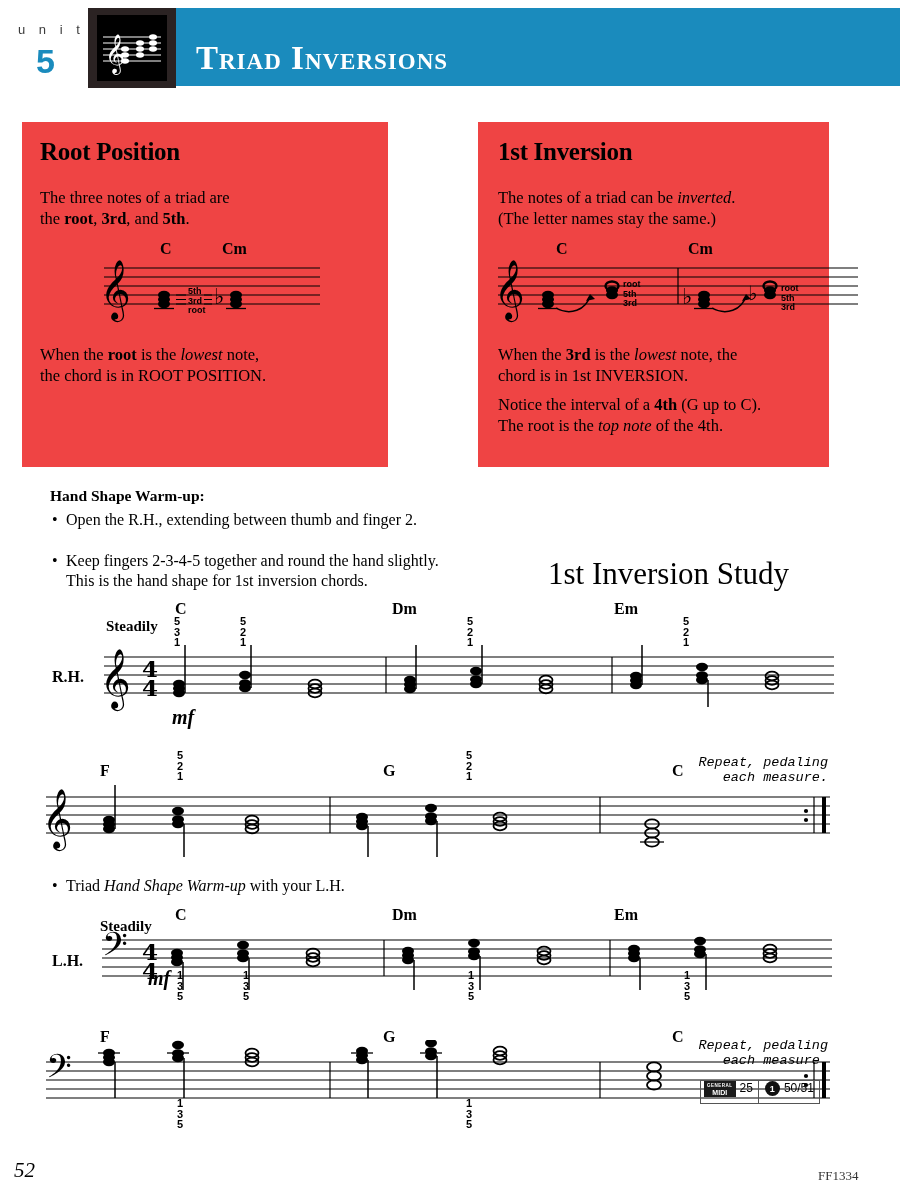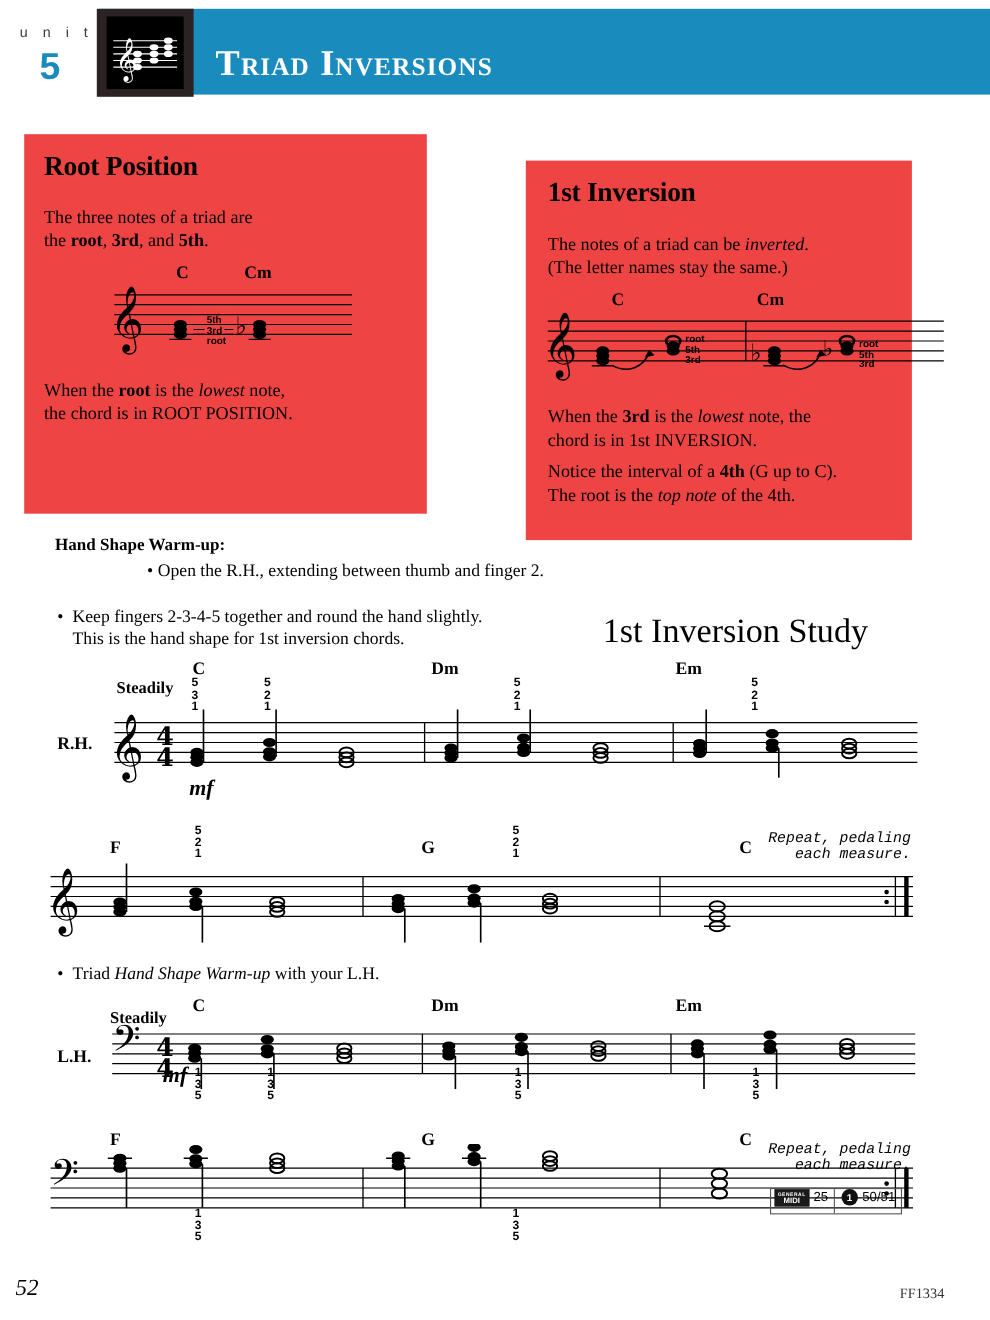--- a/index.html
+++ b/index.html
@@ -46,21 +46,21 @@
     left:36px; top:42px;
     font-family:"Liberation Sans", sans-serif;
     font-size:34px;
     font-weight:bold;
     color:#1a8bbd;
   }
 
   
   .concept-box { background:#ef4444; }
   #box-root { left:22px; top:122px; width:366px; height:345px; }
-  #box-inv  { left:478px; top:122px; width:351px; height:345px;margin-top:24px; }
+  #box-inv  { left:478px; top:122px; width:351px; height:345px; }
   .box-heading {
     font-size:25px; font-weight:bold;
     font-family:"Liberation Serif", serif;
     letter-spacing:-0.3px;
   }
   .box-text {
     font-size:16.5px; line-height:21px;
     font-family:"Liberation Serif", serif;
   }
   .box-text b { font-weight:bold; }
@@ -307,21 +307,21 @@
   </div>
 
   <div class="abs box-text" style="left:20px; top:272px; width:380px;">
     <span>Notice the interval of a </span><b>4th</b><span> (G up to C).</span><br>
     <span>The root is the </span><i>top note</i><span> of the 4th.</span>
   </div>
 </div>
 
 <div class="abs" id="warmup-heading">Hand Shape Warm-up:</div>
 
-<div class="abs bullet-line" style="left:52px; top:510px; width:520px;text-align:center;">
+<div class="abs bullet-line" style="left:52px; top:510px; width:520px;">
   <span class="bullet-dot">•</span><span>Open the R.H., extending between thumb and finger 2.</span>
 </div>
 <div class="abs bullet-line" style="left:52px; top:551px; width:520px;">
   <span class="bullet-dot">•</span><span>Keep fingers 2-3-4-5 together and round the hand slightly.</span>
 </div>
 <div class="abs bullet-line" style="left:66px; top:571px; width:520px;">
   <span>This is the hand shape for 1st inversion chords.</span>
 </div>
 
 <div class="abs" id="study-title">1st Inversion Study</div>

